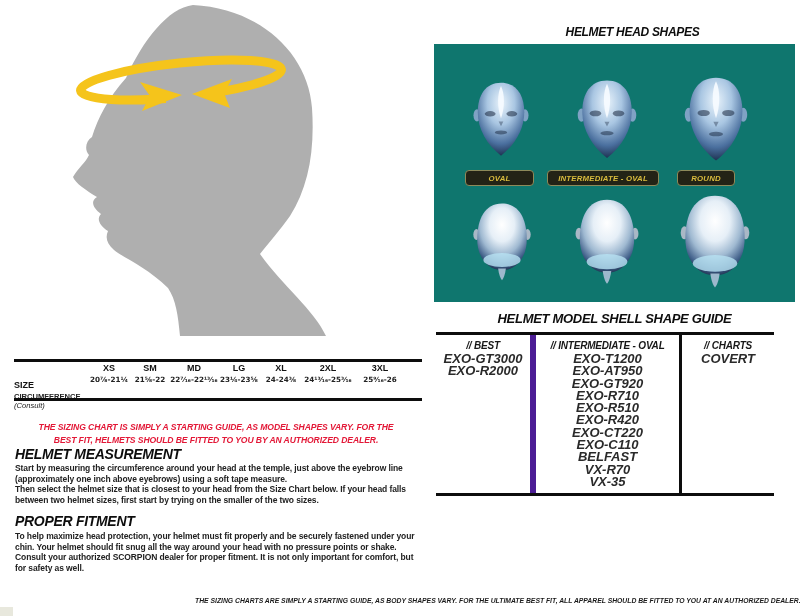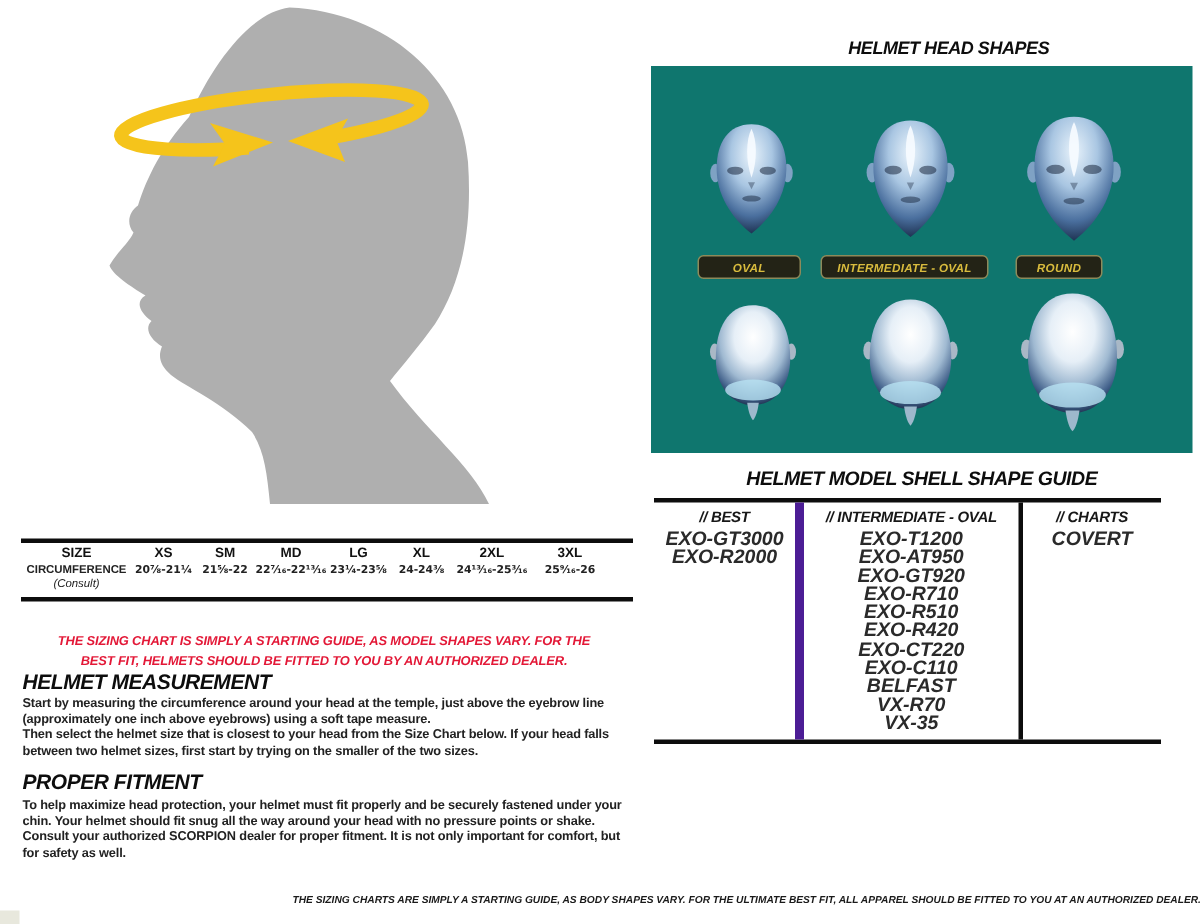--- a/index.html
+++ b/index.html
@@ -7,21 +7,21 @@
         font-family:"Liberation Sans",sans-serif;color:#111;}
   .abs{position:absolute;}
   .h1{font-style:italic;font-weight:bold;font-size:17px;letter-spacing:-0.4px;color:#0d0d0d;}
   .h2{font-style:italic;font-weight:bold;font-size:14px;letter-spacing:-0.3px;color:#0d0d0d;}
   .rule{background:#0d0d0d;height:3px;}
   .body-text{font-size:8.5px;font-weight:bold;line-height:10.6px;color:#222;letter-spacing:-0.1px;}
   .warn{font-size:8.6px;font-weight:bold;font-style:italic;line-height:12.6px;text-align:center;letter-spacing:-0.1px;}
   
   .sc-row{display:flex;left:14px;width:408px;}
   .sc-cell{text-align:center;}
-  .sc-c0{width:74px;text-align:center;}
+  .sc-c0{width:74px;text-align:left;margin-top:17px;}
   .sc-c1{width:42px;}.sc-c2{width:40px;}.sc-c3{width:48px;}.sc-c4{width:42px;}
   .sc-c5{width:42px;}.sc-c6{width:52px;}.sc-c7{width:52px;}
   .sc-head{font-weight:bold;font-size:9px;letter-spacing:0;}
   .sc-val{font-family:"DejaVu Sans",sans-serif;font-size:7.2px;font-weight:bold;color:#222;}
   .sc-lab{font-size:7.6px;font-weight:bold;color:#222;}
   .sc-lab-sub{font-size:7.6px;font-style:italic;color:#222;}
   
   #panel{left:434px;top:44px;width:361px;height:258px;background:#0f766e;}
   .pill{position:absolute;height:14px;border:1px solid #8d8a5a;border-radius:4px;background:#23231า6;
         background:#232316;display:flex;align-items:center;justify-content:center;}

